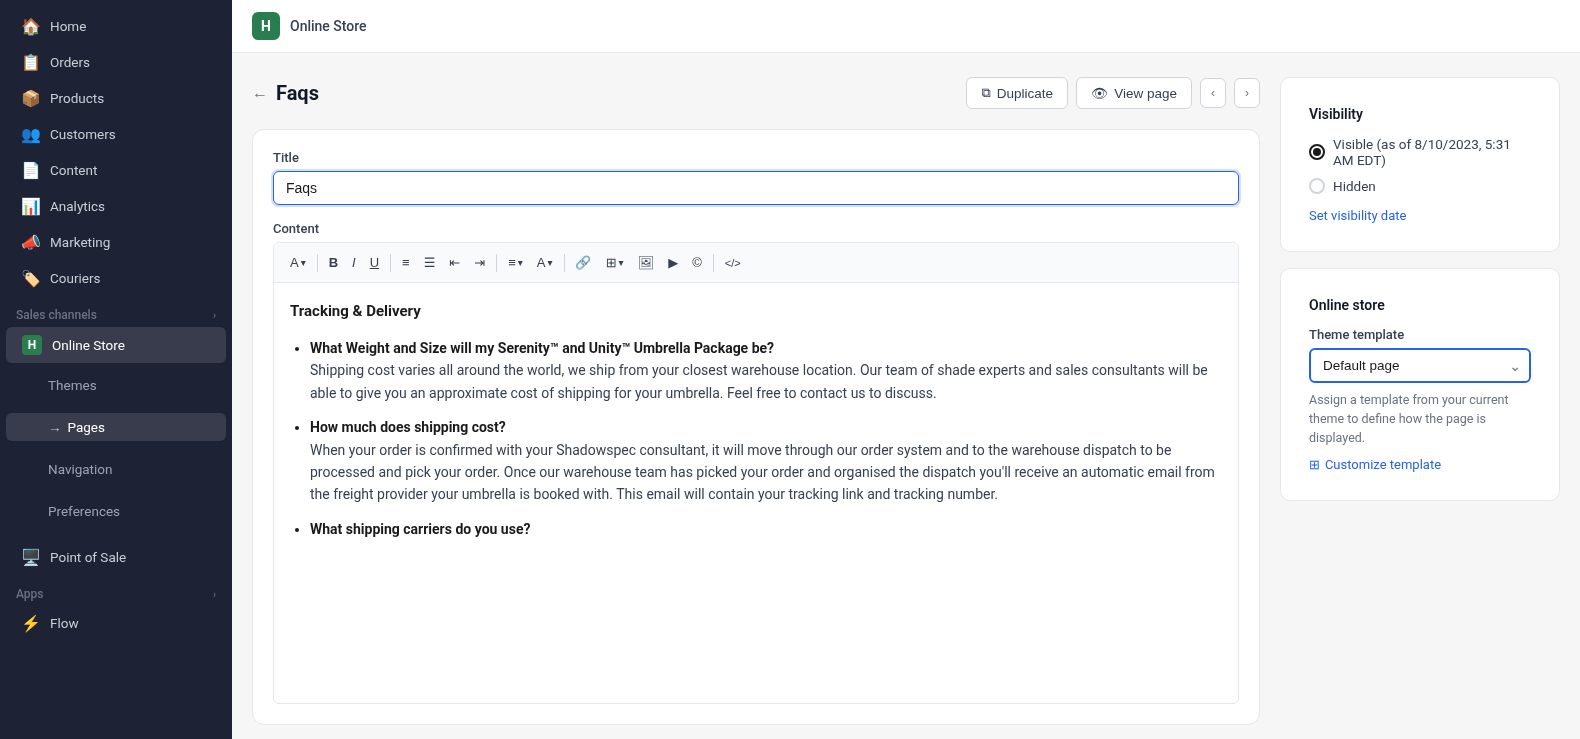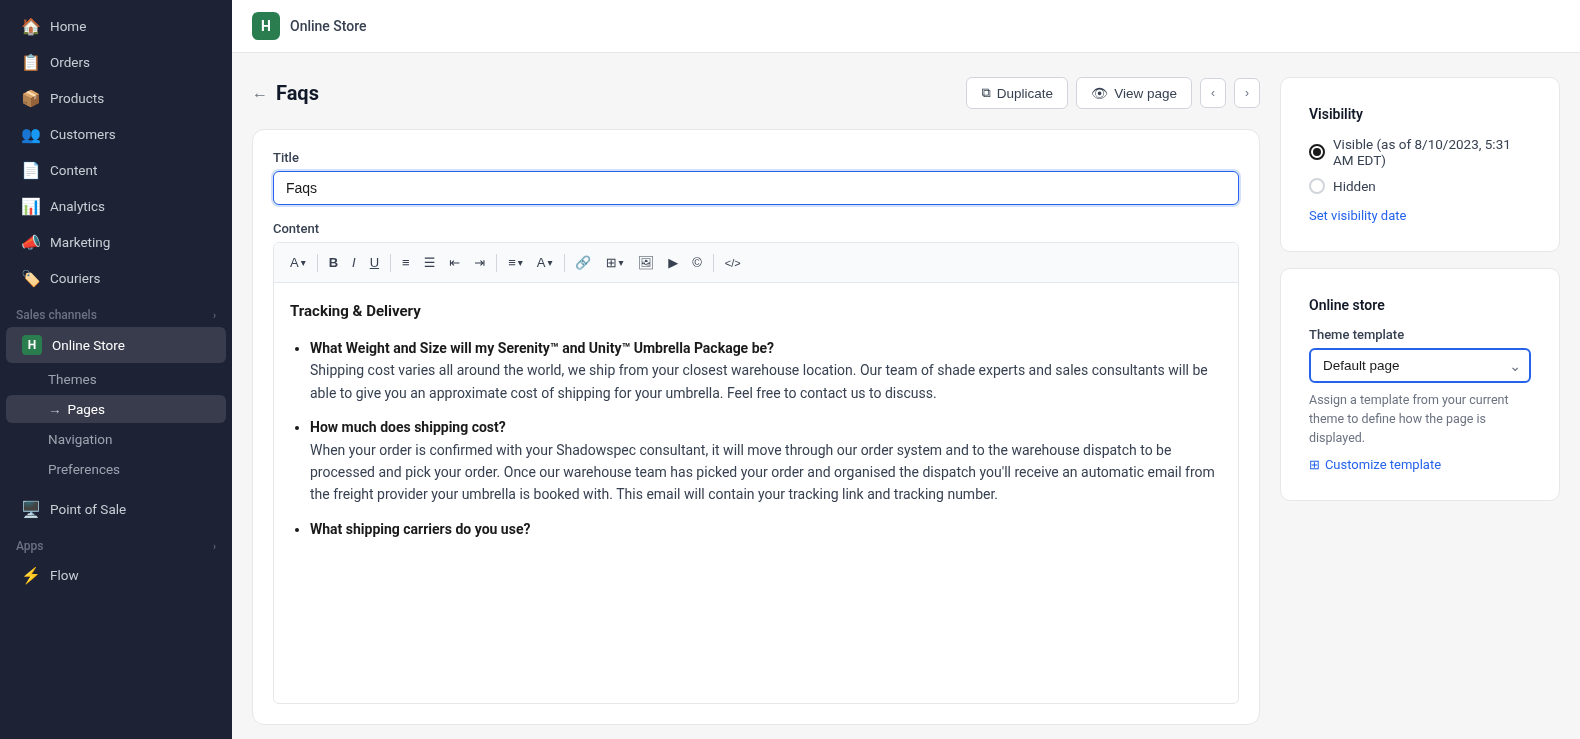--- a/index.html
+++ b/index.html
@@ -52,21 +52,21 @@
       justify-content: space-between;
     }
     .sidebar-section-label .chevron { font-size: 10px; color: #6b7280; cursor: pointer; }
 
     .sub-item {
       padding: 6px 16px 6px 42px;
       cursor: pointer;
       color: #9ca3af;
       font-size: 13.5px;
       border-radius: 6px;
-      margin: 1px 6px;
+      margin: 7px 6px;
     }
     .sub-item.active { background: rgba(255,255,255,0.12); color: #fff; }
 
     .topbar {
       background: #fff;
       border-bottom: 1px solid #e5e7eb;
       padding: 12px 20px;
       display: flex;
       align-items: center;
       gap: 10px;

